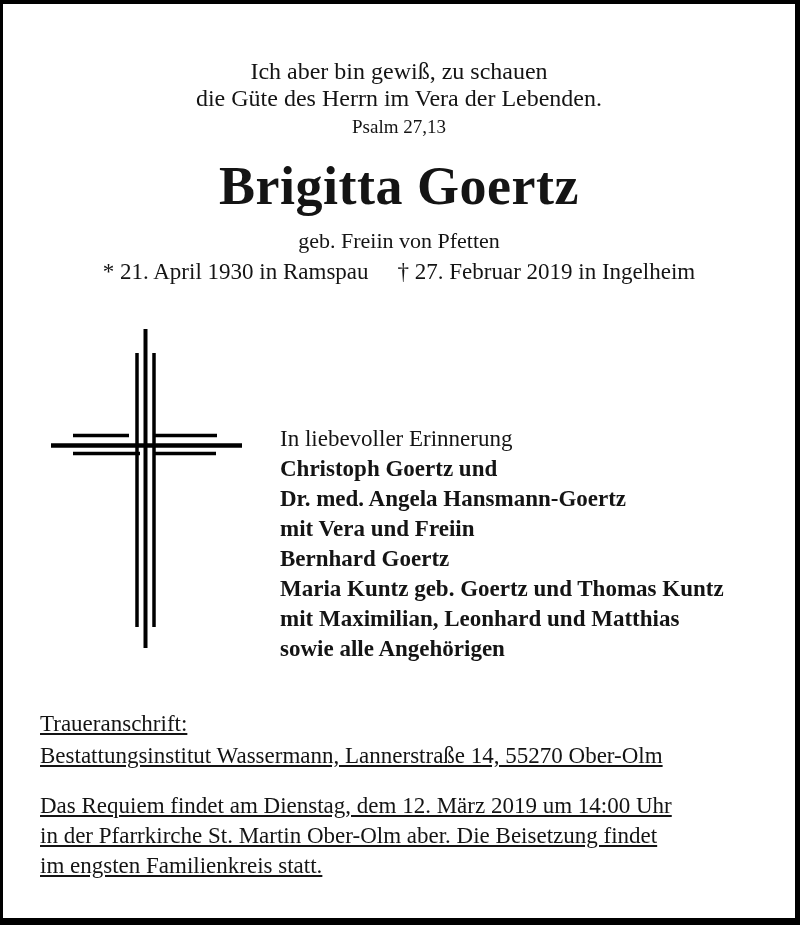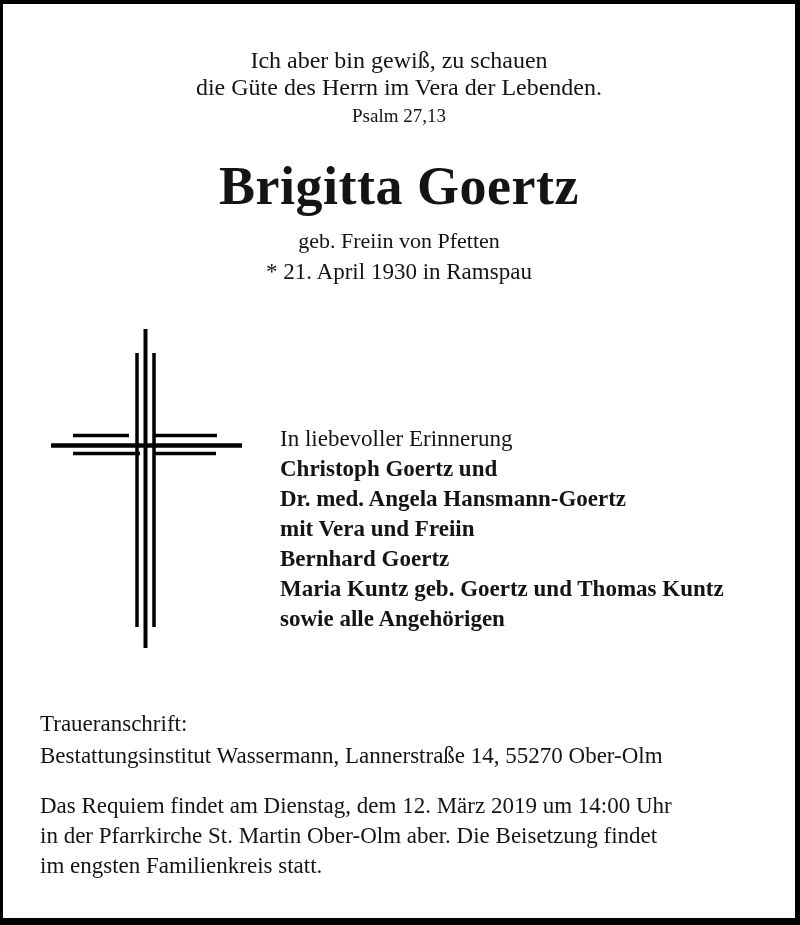--- a/index.html
+++ b/index.html
@@ -42,58 +42,61 @@
 
   .cross-icon line { stroke: #000000; }
 
   .mourners { font-size: 23px; line-height: 30px; margin-top: 47px; }
   .mourners .intro-line { font-weight: normal; }
   .mourners .mourner-line { font-weight: bold; }
 
   .address-label, .address-value, .service-line {
     font-size: 23px;
     line-height: 30px;
+    text-decoration: underline;
   }
 </style>
 </head>
 <body>
 
 <div class="page">
 
-  <div class="abs centered" style="top:43px;">
+  <div class="abs centered" style="top:54px;">
     <div class="epigraph-line">Ich aber bin gewiß, zu schauen</div>
     <div class="epigraph-line">die Güte des Herrn im Vera der Lebenden.</div>
     <div class="epigraph-source">Psalm 27,13</div>
   </div>
 
   <h1 class="abs centered deceased-name" style="top:150px;">Brigitta Goertz</h1>
   <div class="abs centered maiden-name" style="top:224px;">geb. Freiin von Pfetten</div>
 
   <div class="abs centered dates-row" style="top:254px;">
     <span class="nowrap">* 21. April 1930 in Ramspau</span>
+    <span class="nowrap">† 27. Februar 2019 in Ingelheim</span>
   </div>
 
   <svg class="abs cross-icon" style="left:47px;top:324px;" width="192" height="322" viewBox="0 0 192 322" aria-hidden="true">
     <line x1="95.5" y1="1" x2="95.5" y2="320" stroke-width="4"></line>
     <line x1="87" y1="25" x2="87" y2="299" stroke-width="3.5"></line>
     <line x1="104" y1="25" x2="104" y2="299" stroke-width="3.5"></line>
     <line x1="1" y1="117.5" x2="192" y2="117.5" stroke-width="4.5"></line>
     <line x1="23" y1="107.5" x2="79" y2="107.5" stroke-width="3.5"></line>
     <line x1="103" y1="107.5" x2="167" y2="107.5" stroke-width="3.5"></line>
     <line x1="23" y1="125.5" x2="90" y2="125.5" stroke-width="3.5"></line>
     <line x1="103" y1="125.5" x2="166" y2="125.5" stroke-width="3.5"></line>
   </svg>
 
   <div class="abs mourners" style="left:277px;top:373px;">
     <div class="intro-line nowrap">In liebevoller Erinnerung</div>
     <div class="mourner-line nowrap">Christoph Goertz und</div>
     <div class="mourner-line nowrap">Dr. med. Angela Hansmann-Goertz</div>
     <div class="mourner-line nowrap">mit Vera und Freiin</div>
     <div class="mourner-line nowrap">Bernhard Goertz</div>
     <div class="mourner-line nowrap">Maria Kuntz geb. Goertz und Thomas Kuntz</div>
+    <div class="mourner-line nowrap">mit Maximilian, Leonhard und Matthias</div>
     <div class="mourner-line nowrap">sowie alle Angehörigen</div>
   </div>
 
   <div class="abs address-label nowrap" style="left:37px;top:705px;">Traueranschrift:</div>
   <div class="abs address-value nowrap" style="left:37px;top:737px;">Bestattungsinstitut Wassermann, Lannerstraße 14, 55270 Ober-Olm</div>
 
   <div class="abs" style="left:37px;top:787px;">
     <div class="service-line nowrap">Das Requiem findet am Dienstag, dem 12. März 2019 um 14:00 Uhr</div>
     <div class="service-line nowrap">in der Pfarrkirche St. Martin Ober-Olm aber. Die Beisetzung findet</div>
     <div class="service-line nowrap">im engsten Familienkreis statt.</div>

